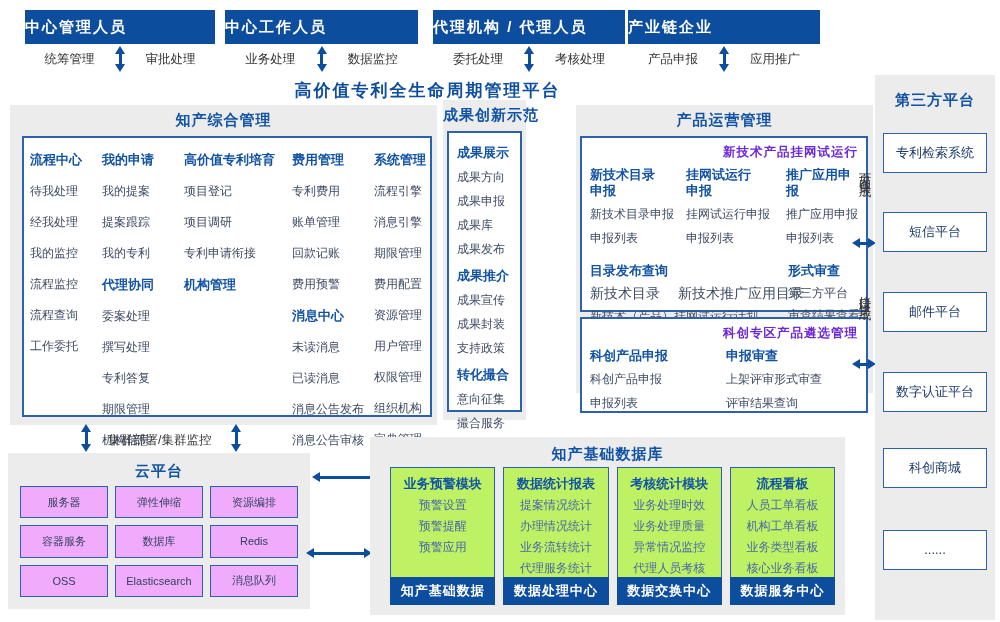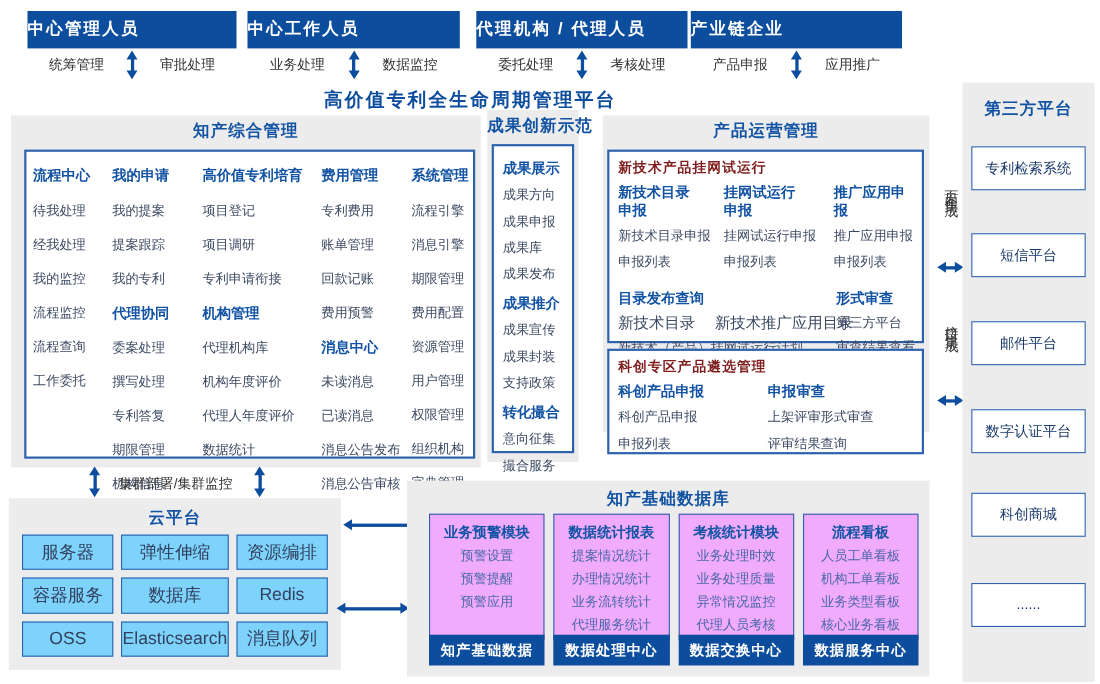--- a/index.html
+++ b/index.html
@@ -54,25 +54,25 @@
   .gtitle{font-size:13px;font-weight:bold;color:var(--tblue);margin:11px 0;white-space:nowrap;}
   .pa-col .item{font-size:12px;color:var(--item);margin:14px 0;white-space:nowrap;}
 
   
   #panelB{left:443px;top:100px;width:83px;height:320px;}
   #panelB .whitebox{left:4px;right:4px;top:31px;bottom:8px;padding:2px 0 0 8px;}
   #panelB .gtitle{margin:9px 0 7px;}
   #panelB .item{font-size:12px;color:var(--item);margin:7px 0;white-space:nowrap;}
 
   
-  #panelC{left:548px;top:105px;width:297px;height:288px;}
+  #panelC{left:576px;top:105px;width:297px;height:288px;}
   #panelC .whitebox{left:4px;right:5px;padding:3px 8px;}
   #pc-box1{top:31px;height:176px;}
   #pc-box2{top:212px;height:96px;}
-  .box-ctr-title{text-align:left;font-size:12.5px;font-weight:bold;color:#7f1d1d;
+  .box-ctr-title{text-align:right;font-size:12.5px;font-weight:bold;color:#6d28d9;
     margin:3px 0 4px;letter-spacing:1px;}
   .pc-cols{display:flex;}
   .pc-col .gtitle{margin:2px 0 4px;white-space:normal;line-height:16px;}
   .pc-col .gtitle.wrap2{max-width:70px;min-height:32px;}
   .pc-col .gtitle.one{min-height:32px;}
   .pc-col .item{font-size:12px;color:var(--item);margin:7px 0;white-space:nowrap;}
   .pc-bottom{display:flex;margin-top:6px;}
   .pc-cat{width:198px;}
   .pc-cat .gtitle,.pc-rev .gtitle{margin:2px 0 5px;}
   .pc-cat-row1{font-size:14px;color:var(--item);white-space:nowrap;}
@@ -92,29 +92,29 @@
     font-size:12.5px;color:#333;letter-spacing:4px;}
 
   
   .cluster-label{position:absolute;left:108px;top:432px;font-size:12.5px;color:#333;}
 
   
   #cloud{left:8px;top:453px;width:302px;height:156px;}
   #cloud .panel-title{margin-top:3px;}
   .cloud-grid{position:absolute;left:12px;right:12px;top:33px;bottom:12px;
     display:grid;grid-template-columns:1fr 1fr 1fr;gap:7px;}
-  .cloud-box{background:#7dd3fc;border:1.5px solid var(--border);display:flex;
-    align-items:center;justify-content:center;font-size:16px;color:#32415f;}
+  .cloud-box{background:#f0abfc;border:1.5px solid var(--border);display:flex;
+    align-items:center;justify-content:center;font-size:11px;color:#32415f;}
 
   
   #dbpanel{left:370px;top:437px;width:475px;height:178px;}
   #dbpanel .panel-title{margin-top:2px;}
   .db-grid{position:absolute;left:20px;right:10px;top:30px;height:102px;
     display:grid;grid-template-columns:1fr 1fr 1fr 1fr;gap:8px;}
-  .db-module{background:#f0abfc;border:1.5px solid var(--border);text-align:center;padding-top:2px;}
+  .db-module{background:#bef264;border:1.5px solid var(--border);text-align:center;padding-top:2px;}
   .db-module .gtitle{margin:5px 0 3px;}
   .db-module .item{font-size:12px;color:var(--dbitem);margin:4px 0;white-space:nowrap;}
   .db-centers{position:absolute;left:20px;right:10px;top:140px;height:28px;
     display:grid;grid-template-columns:1fr 1fr 1fr 1fr;gap:8px;}
   .db-center{background:var(--blue);color:#fff;font-size:13px;font-weight:bold;
     display:flex;align-items:center;justify-content:center;letter-spacing:1px;}
 </style>
 </head>
 <body>
 
@@ -194,26 +194,20 @@
           </div>
       </div>
       <div class="pa-col" style="width:108px;">
         <div class="gtitle">高价值专利培育</div>
         <div>
             <div class="item">项目登记</div>
             <div class="item">项目调研</div>
             <div class="item">专利申请衔接</div>
           </div>
         <div class="gtitle">机构管理</div>
-        <div>
-            <div class="item">代理机构库</div>
-            <div class="item">机构年度评价</div>
-            <div class="item">代理人年度评价</div>
-            <div class="item">数据统计</div>
-          </div>
       </div>
       <div class="pa-col" style="width:82px;">
         <div class="gtitle">费用管理</div>
         <div>
             <div class="item">专利费用</div>
             <div class="item">账单管理</div>
             <div class="item">回款记账</div>
             <div class="item">费用预警</div>
           </div>
         <div class="gtitle">消息中心</div>

